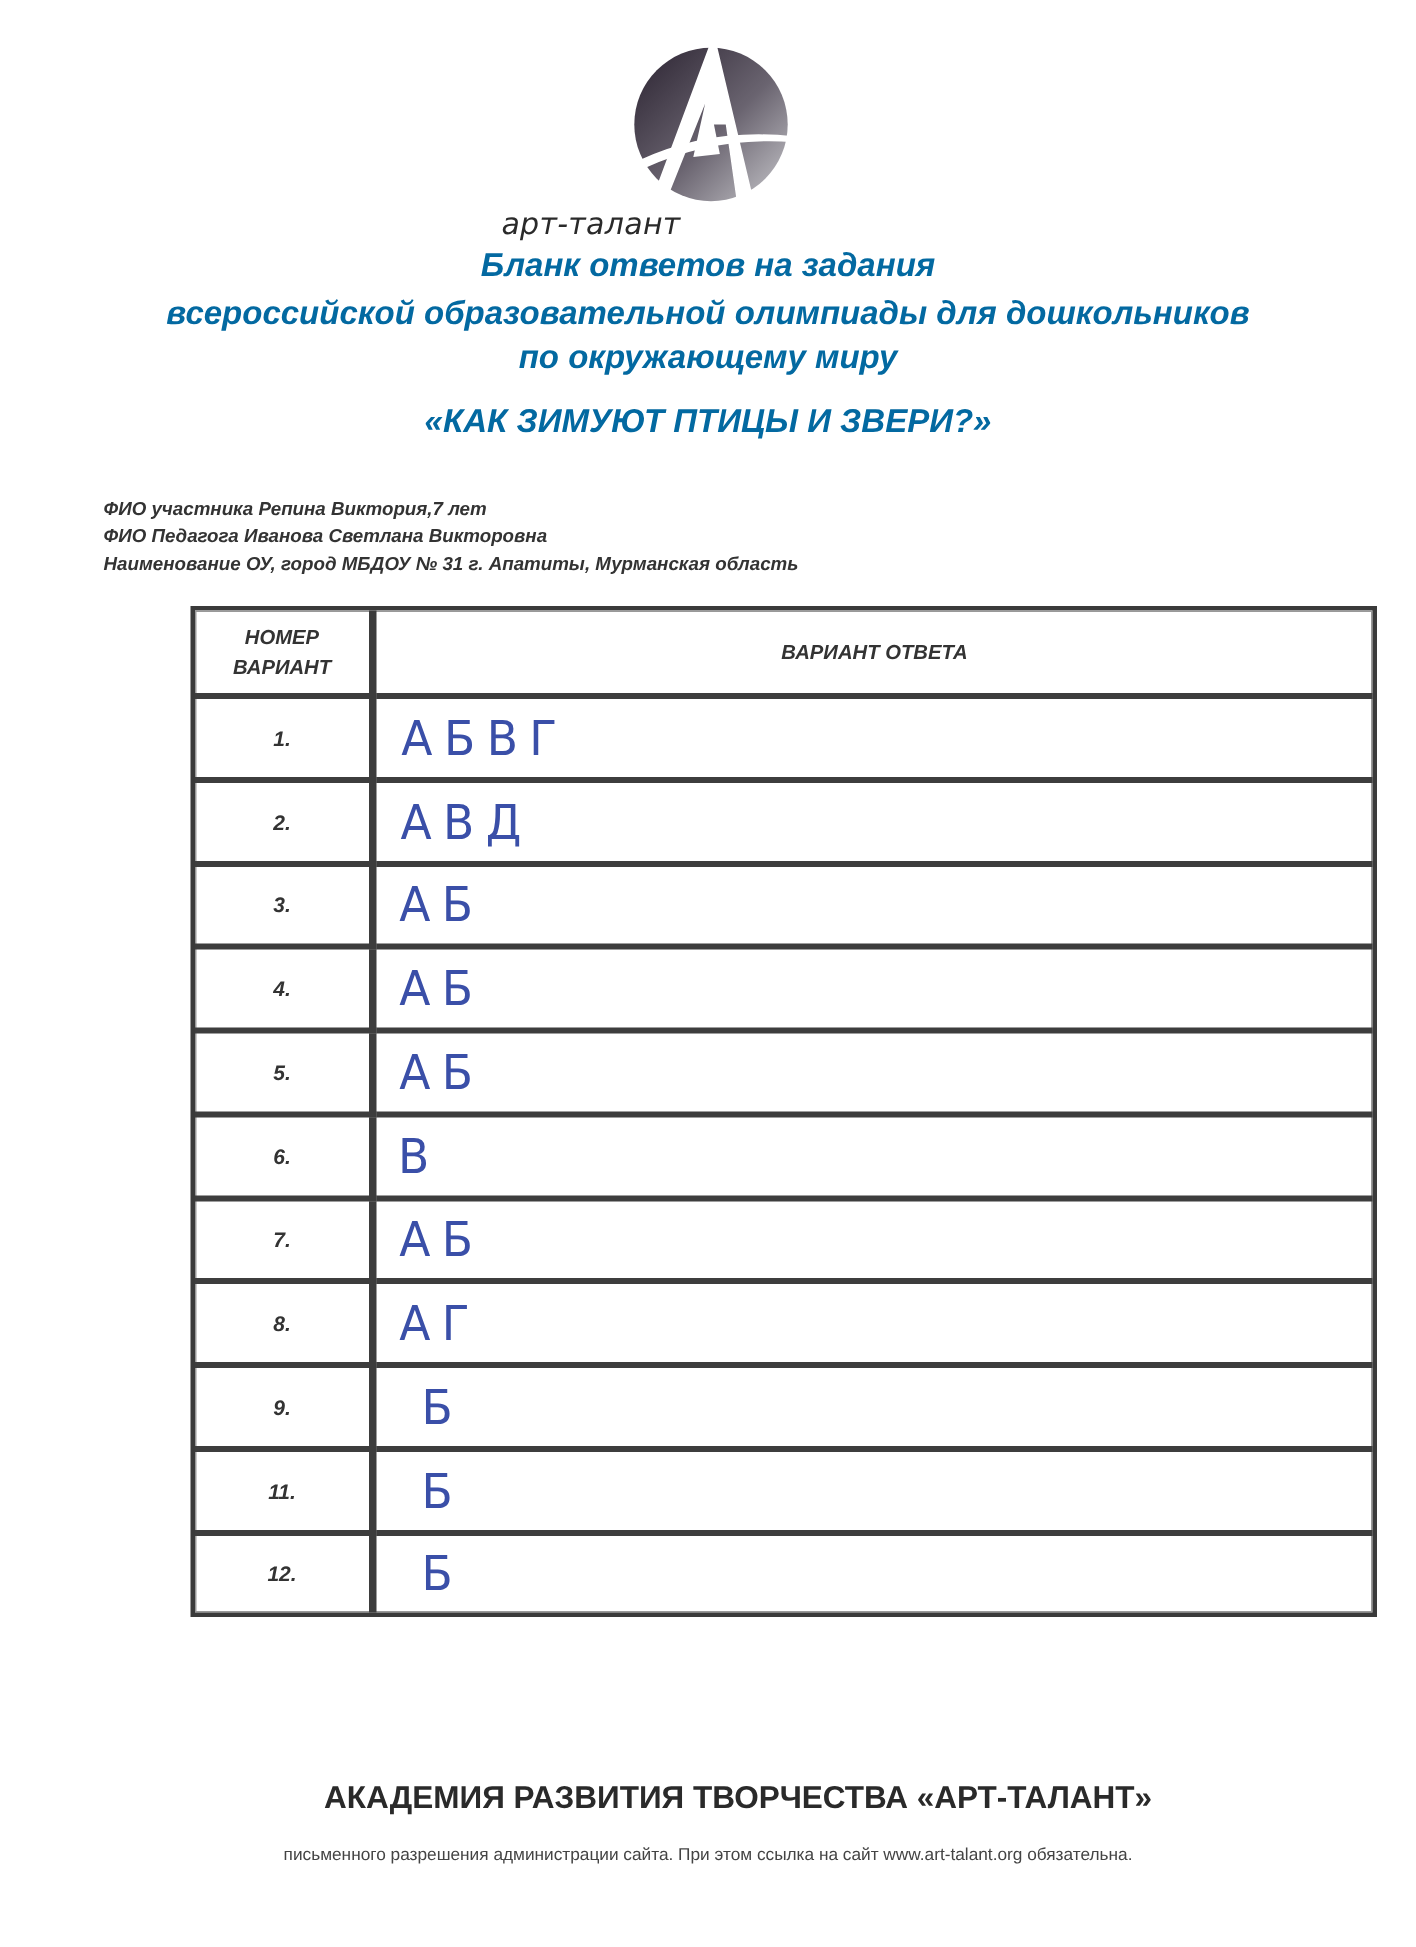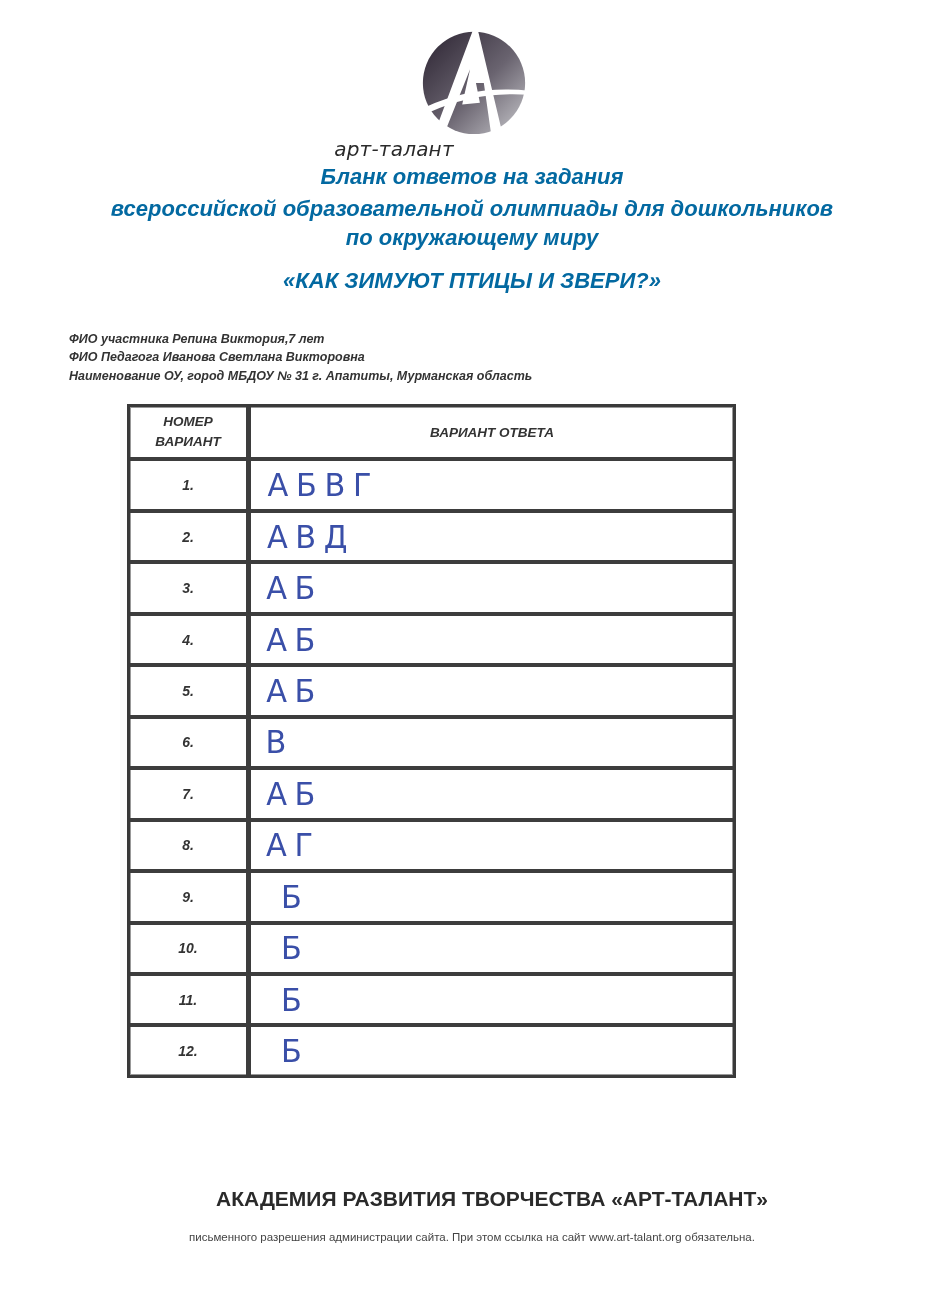--- a/index.html
+++ b/index.html
@@ -7,21 +7,21 @@
          font-family: "Liberation Sans", sans-serif; color: #222; }
   .logo { position: absolute; left: 415px; top: 22px; width: 118px; height: 118px; }
   .brand { position: absolute; left: 0; width: 788px; top: 137px; text-align: center;
            font-family: "DejaVu Sans", sans-serif; font-size: 20px; color: #2a2a2a; letter-spacing: 0.2px; font-style: italic; }
   .title { position: absolute; left: 0; width: 944px; text-align: center;
            font-family: "Liberation Sans", sans-serif; font-style: italic; font-weight: bold;
            font-size: 22px; color: #0369a1; }
   .t1 { top: 164px; } .t2 { top: 196px; } .t3 { top: 225px; } .t4 { top: 256px; margin-top: 12px; }
   .info { position: absolute; left: 69px; font-style: italic; font-weight: bold; font-size: 12.5px; color: #333; }
   .i1 { top: 332px; } .i2 { top: 350px; } .i3 { top: 369px; }
-  table.answers { position: absolute; left: 127px; top: 404px; width: 609px; height: 674px;
+  table.answers { position: absolute; left: 127px; top: 404px; width: 791px; height: 674px;
                   border-collapse: separate; border-spacing: 0; border: 3px solid #3a3a3a;
                   box-shadow: inset 0 0 0 1px #999; }
   table.answers td { border-bottom: 4px solid #3d3d3d; padding: 0; text-align: center; vertical-align: middle; }
   table.answers tr:last-child td { border-bottom: none; }
   table.answers td.num { width: 116px; border-right: 5px solid #3d3d3d; font-style: italic; font-weight: bold; font-size: 14px; color: #333; }
   table.answers tr.head td { height: 50px; }
   table.answers tr.head td.num { font-size: 13.5px; line-height: 20px; }
   table.answers tr.head td.var { font-style: italic; font-weight: bold; font-size: 13.5px; color: #333; }
   table.answers tr.row td { height: 47px; }
   td.ans { text-align: left !important; position: relative; }
@@ -97,24 +97,20 @@
       </tr>
   <tr class="row">
         <td class="num">8.</td>
         <td class="ans"><span class="hand">АГ</span></td>
       </tr>
   <tr class="row">
         <td class="num">9.</td>
         <td class="ans"><span class="hand" style="padding-left:30px">Б</span></td>
       </tr>
   <tr class="row">
-        <td class="num">10.</td>
-        <td class="ans"><span class="hand" style="padding-left:30px">Б</span></td>
-      </tr>
-  <tr class="row">
         <td class="num">11.</td>
         <td class="ans"><span class="hand" style="padding-left:30px">Б</span></td>
       </tr>
   <tr class="row">
         <td class="num">12.</td>
         <td class="ans"><span class="hand" style="padding-left:30px">Б</span></td>
       </tr>
 </tbody>
   </table>
 

